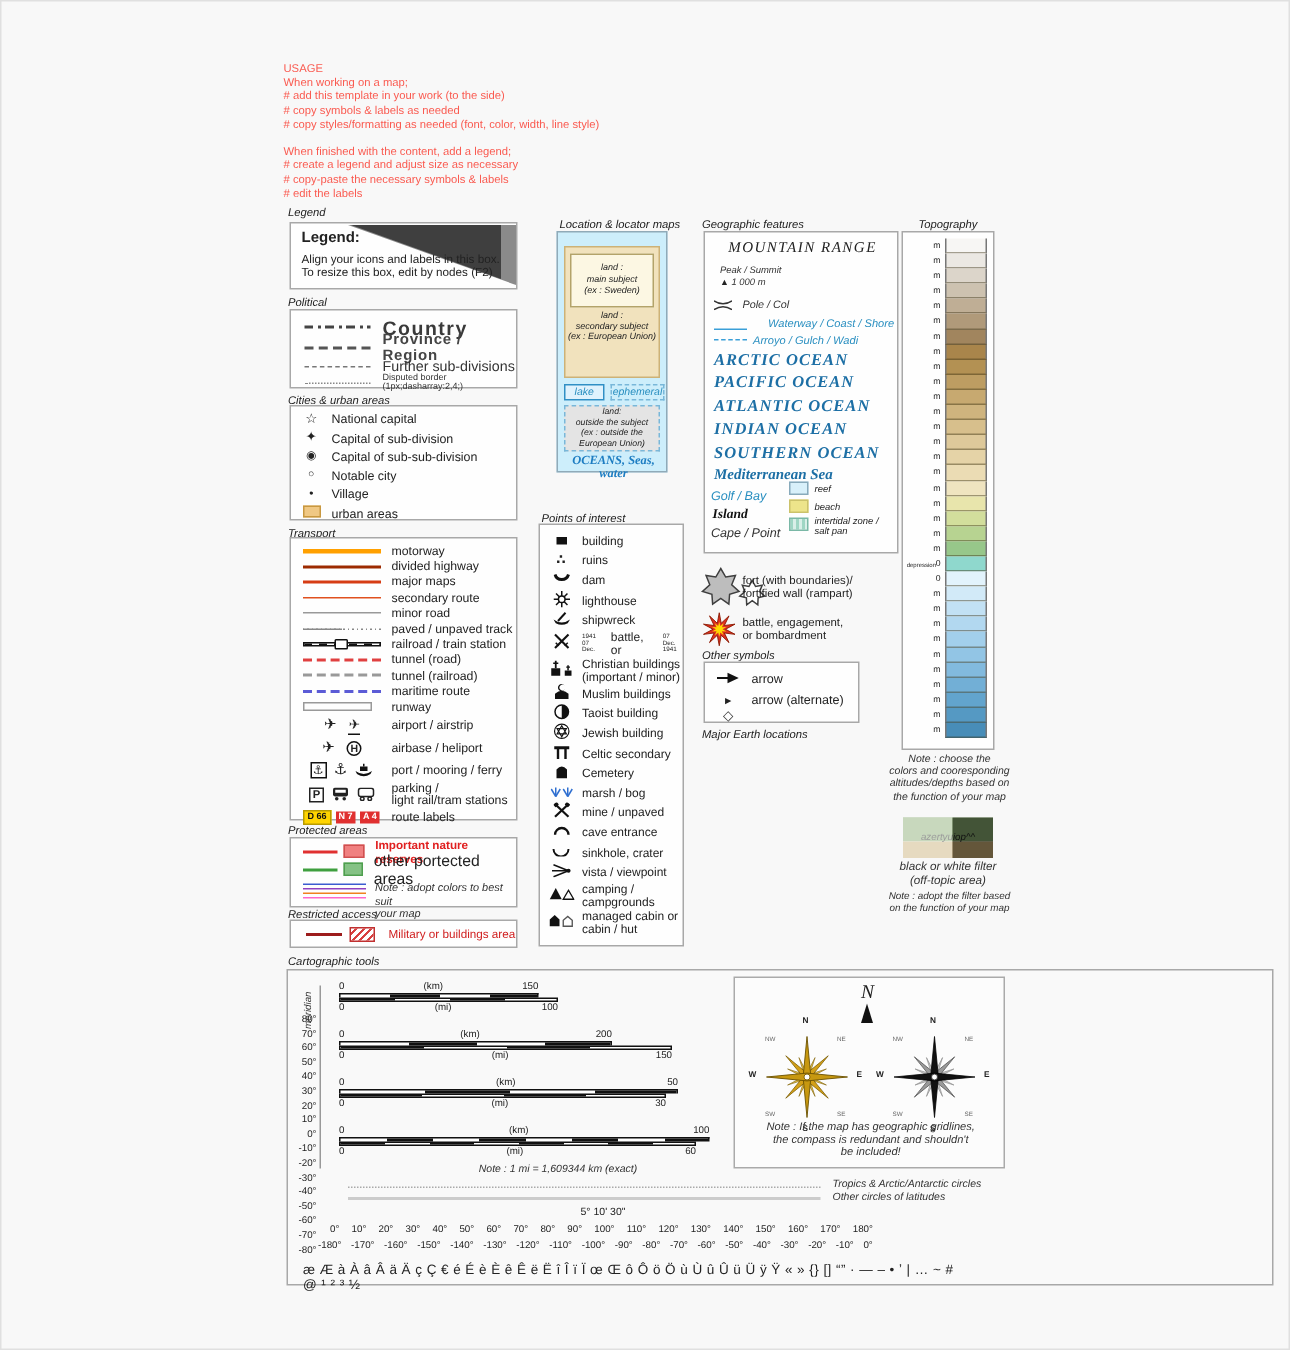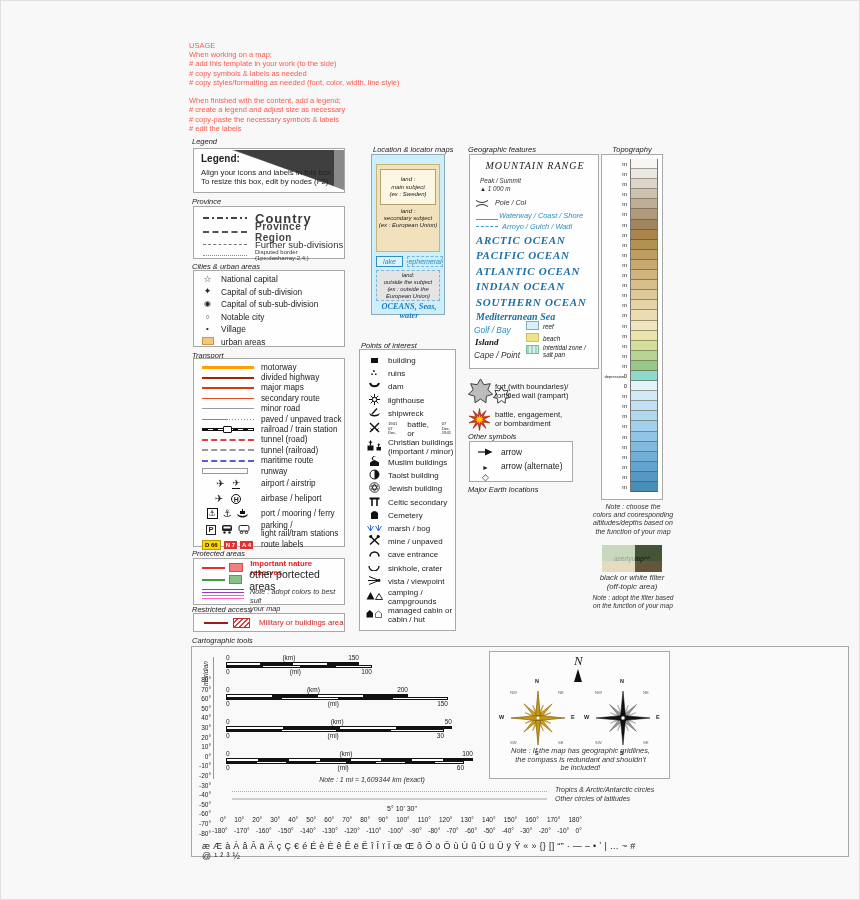--- a/index.html
+++ b/index.html
@@ -76,21 +76,21 @@
 
   <div class="sl abs" style="left:191px;top:136px">Legend</div>
   <div class="p" id="legend-box" style="left:192px;top:147px;width:152px;height:45px">
     <span class="tri" style="right:0;top:1px;border-top:40px solid #8a8a8a;border-left:112px solid transparent"></span>
     <span class="tri" style="right:10px;top:1px;border-top:36px solid #3f3f3f;border-left:100px solid transparent;z-index:2"></span>
     <div id="legend-title">Legend:</div>
     <div id="legend-body" class="pre">Align your icons and labels in this box.
 To resize this box, edit by nodes  (F2)</div>
   </div>
 
-  <div class="sl abs" style="left:191px;top:196px">Province</div>
+  <div class="sl abs" style="left:191px;top:196px">Political</div>
   <div class="p" style="left:192px;top:205px;width:152px;height:53px;padding-top:3px">
     <div class="pol-row" style="height:16px">
       <span class="pol-sym" style="height:2px;background:repeating-linear-gradient(90deg,#444 0 6px,transparent 6px 9px,#444 9px 11px,transparent 11px 14px)"></span>
       <span style="font-size:13px;font-weight:bold;color:#3a3a3a;letter-spacing:1px">Country</span>
     </div>
     <div class="pol-row" style="height:12px">
       <span class="pol-sym" style="border-top:2px dashed #555"></span>
       <span style="font-size:10px;font-weight:bold;color:#444;letter-spacing:.5px">Province / Region</span>
     </div>
     <div class="pol-row" style="height:12px">
@@ -463,21 +463,21 @@
     <div class="abs" style="left:0;top:5px;width:130px;text-align:center;font-family:'Liberation Serif','DejaVu Serif',serif;font-style:italic;font-size:10px;letter-spacing:1px;color:#222">MOUNTAIN RANGE</div>
     <div class="abs note" style="left:10px;top:22px;font-size:6.3px">Peak / Summit</div>
     <div class="abs" style="left:10px;top:30px;font-size:6px"><span>▲</span> <span class="note" style="font-size:6.3px">1 000 m</span></div>
     <div class="abs" style="left:6px;top:43px;display:flex;align-items:center;gap:7px">
       <svg width="12" height="8">
           <path d="M0,1.5 Q6,5.5 12,1.5" fill="none" stroke="#333" stroke-width="1"></path>
           <path d="M0,7.5 Q6,3.5 12,7.5" fill="none" stroke="#333" stroke-width="1"></path>
         </svg>
       <span class="note" style="font-size:7.2px">Pole / Col</span>
     </div>
-    <div class="abs" style="left:6px;top:56px;display:flex;align-items:flex-end;gap:1px">
+    <div class="abs" style="left:6px;top:56px;display:flex;align-items:flex-end;gap:14px">
       <span style="width:22px;border-top:1.3px solid #3a9fd8"></span>
       <span class="blue-it" style="font-size:7.4px">Waterway / Coast / Shore</span>
     </div>
     <div class="abs" style="left:6px;top:67px;display:flex;align-items:center;gap:4px">
       <span style="width:22px;border-top:1.3px dashed #3a9fd8"></span>
       <span class="blue-it" style="font-size:7.4px">Arroyo / Gulch / Wadi</span>
     </div>
     <div class="abs" style="left:6px;top:78px">
         <div class="ocean-item">ARCTIC OCEAN</div>
         <div class="ocean-item">PACIFIC OCEAN</div>

